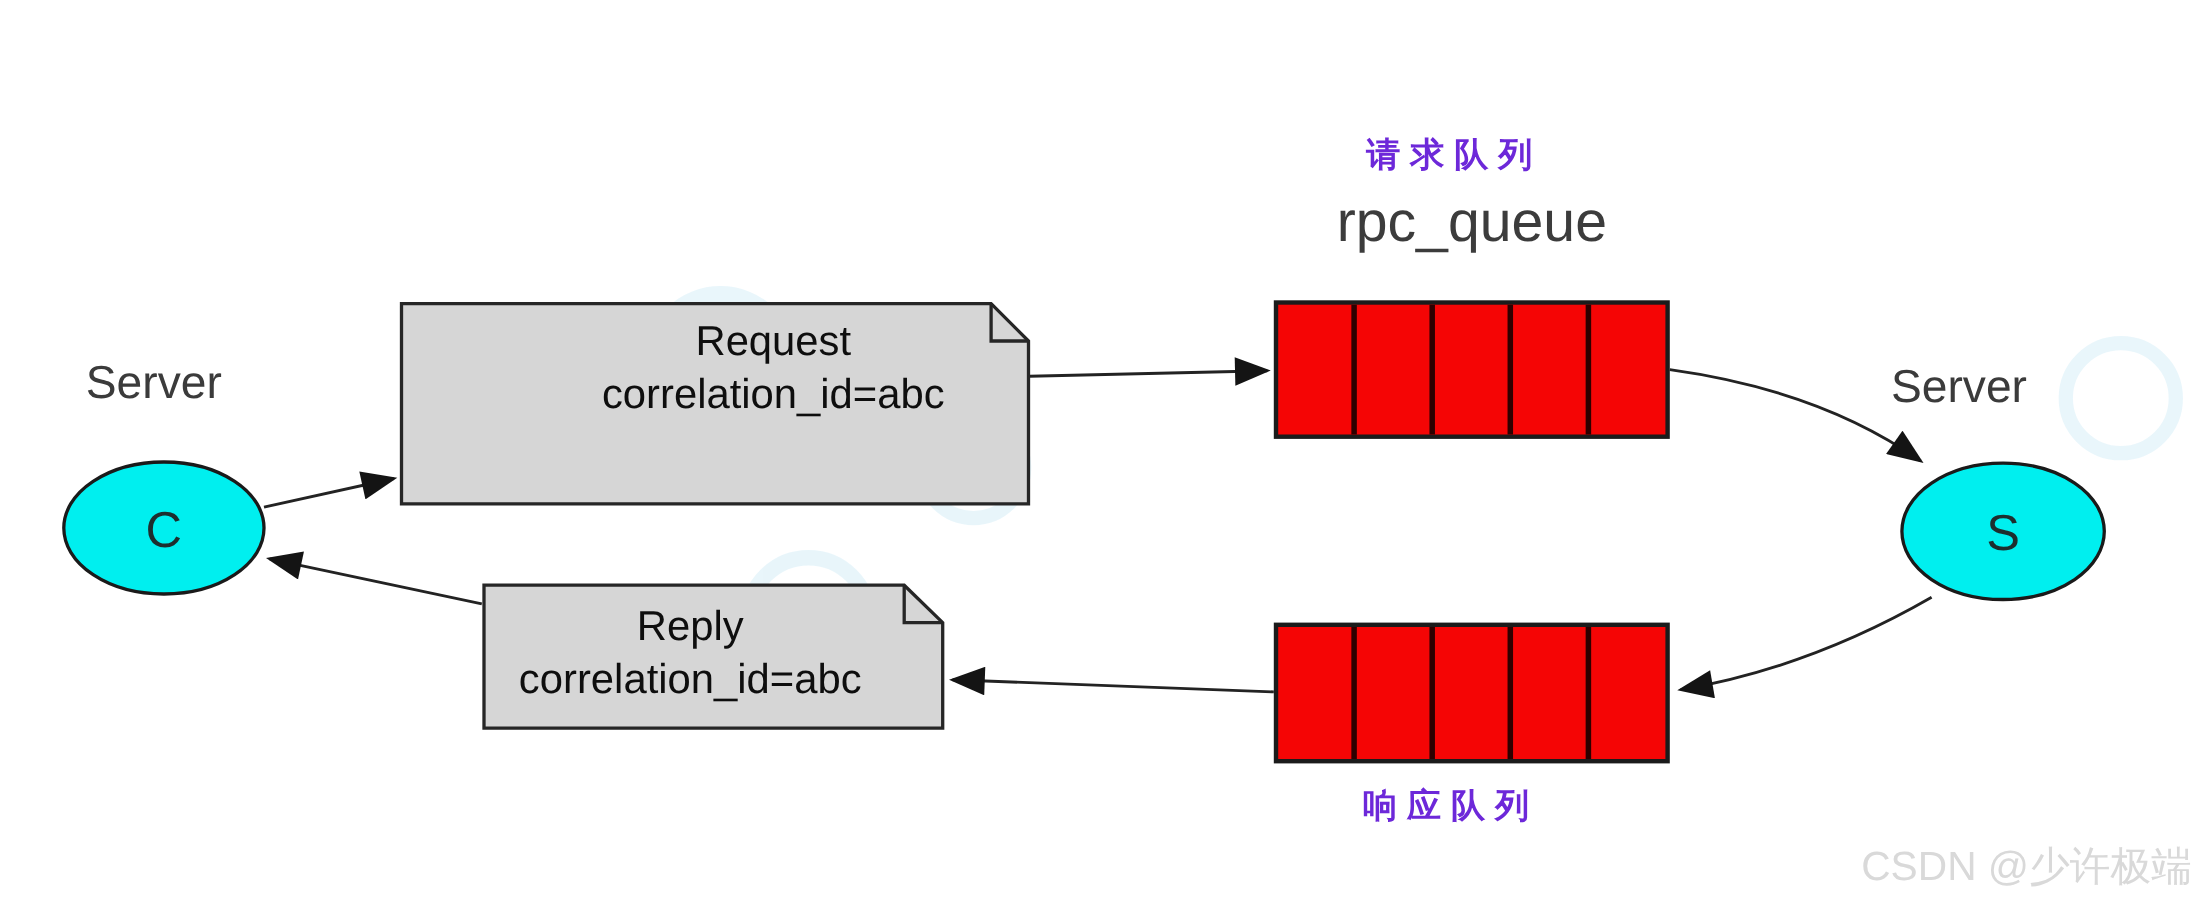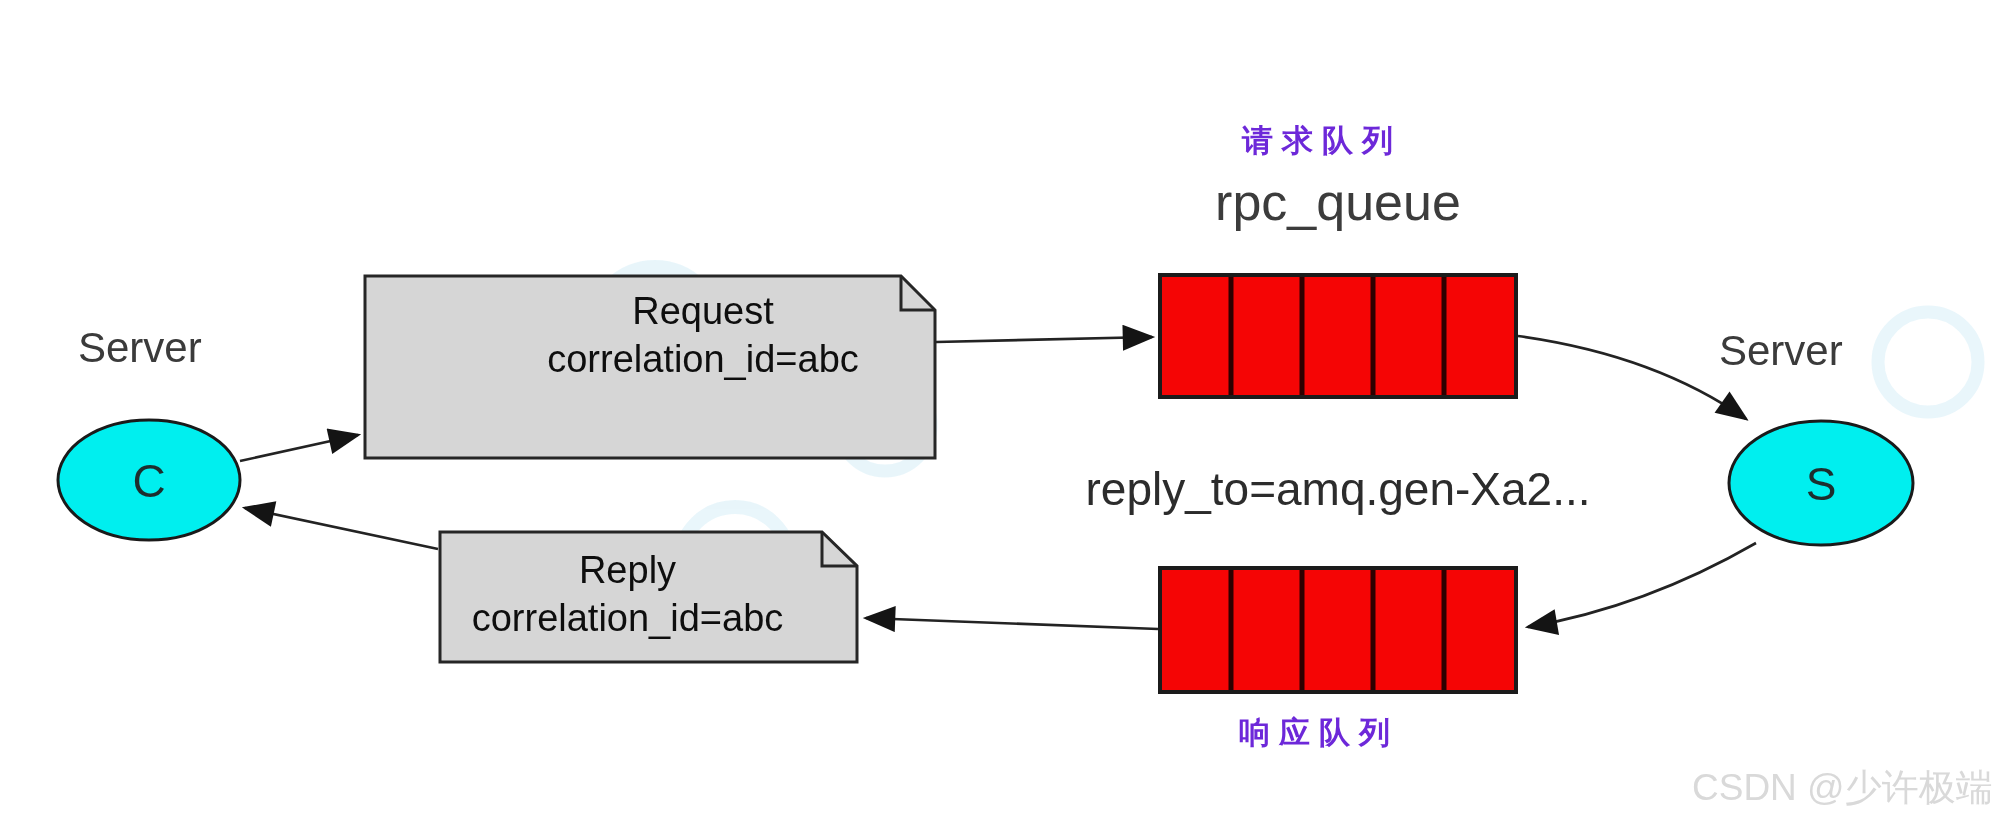--- a/index.html
+++ b/index.html
@@ -88,18 +88,17 @@
   </div>
 
   <div class="note-text" style="left:440px;top:546px;width:375px;">
     <div>Reply</div>
     <div>correlation_id=abc</div>
   </div>
 
   <div class="txt zh-label" style="left:1322px;top:120px;">请求队列</div>
   <div class="txt queue-name" style="left:1338px;top:172px;">rpc_queue</div>
 
-  <div class="txt annotation" style="left:1338px;top:462px;">reply_to=amq.gen-Xa2...</div>
 
   <div class="txt watermark" style="left:1692px;top:763px;">CSDN @少许极端</div>
 
   <div class="txt zh-label" style="left:1319px;top:712px;">响应队列</div>
 </div>
 
 </body></html>

